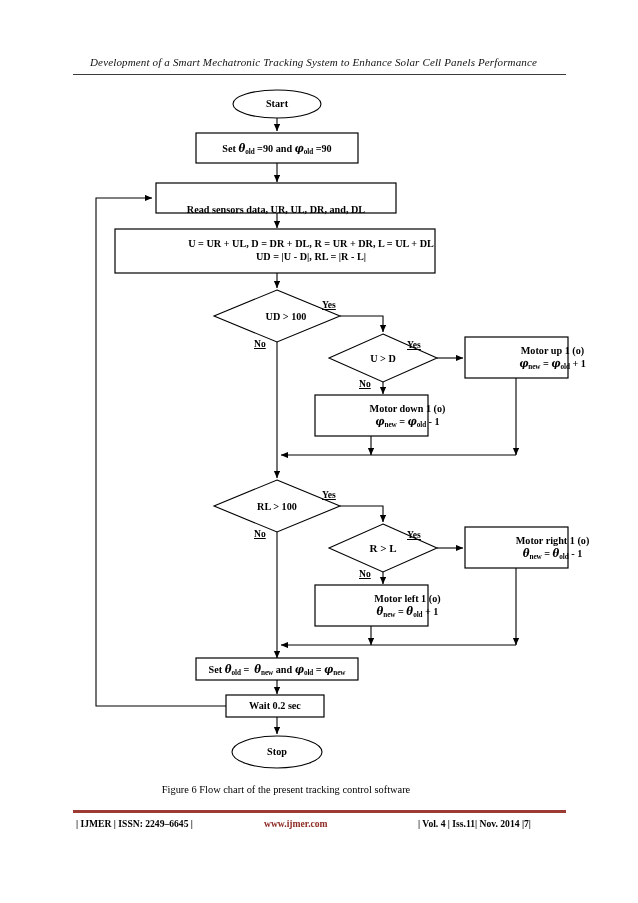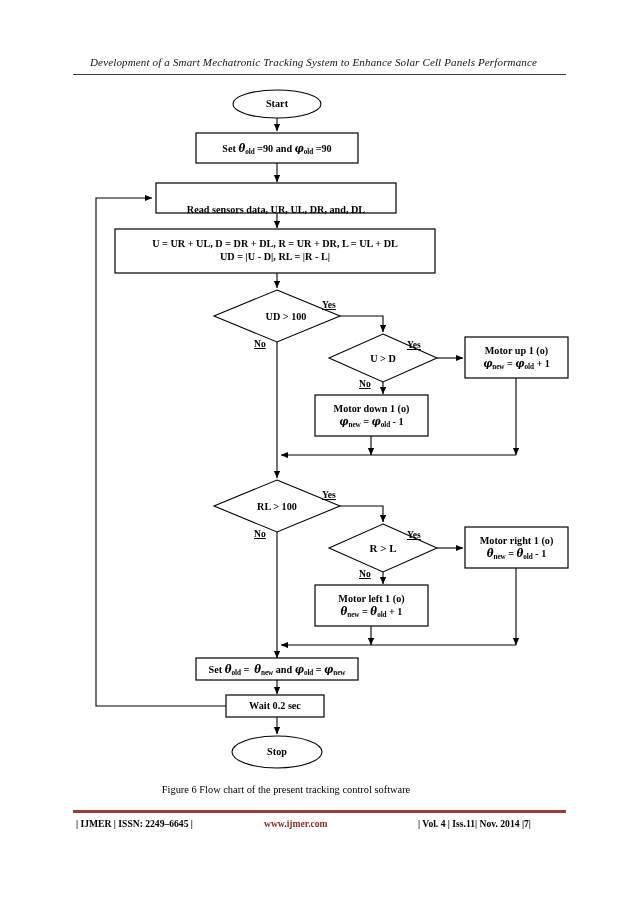--- a/index.html
+++ b/index.html
@@ -59,20 +59,21 @@
     font-weight: bold;
     font-size: 10.2px;
     line-height: 12.6px;
     text-align: center;
     color: #000;
     white-space: nowrap;
     pointer-events: none;
   }
   .nodetext.two {
     line-height: 13px;
+    padding-left: 36px;
   }
   .sub {
     font-size: 7.2px;
     vertical-align: baseline;
     position: relative;
     top: 2px;
     letter-spacing: -0.1px;
   }
   .gk {
     font-family: "DejaVu Serif", "Liberation Serif", serif;

